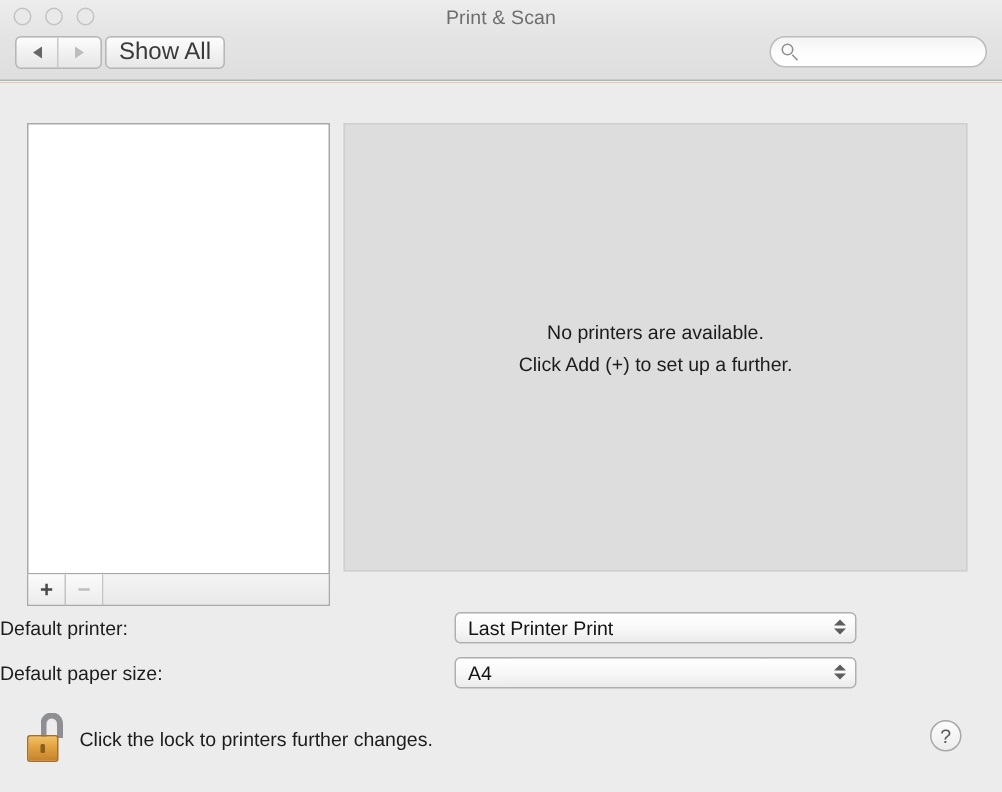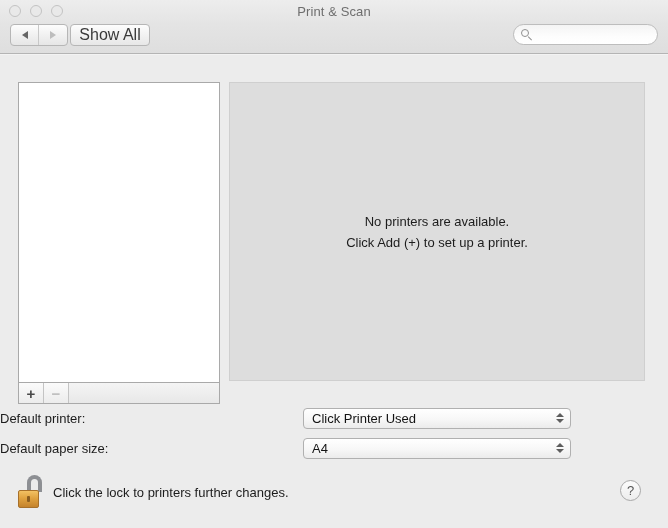--- a/index.html
+++ b/index.html
@@ -410,28 +410,28 @@
       </div>
       <div class="tb-btn" id="btn-remove">
         <span>−</span>
       </div>
       <div id="tb-filler"></div>
     </div>
 
     <div id="detail-panel">
       <div id="empty-message">
         <div>No printers are available.</div>
-        <div>Click Add (+) to set up a printer.</div>
+        <div>Click Add (+) to set up a further.</div>
       </div>
     </div>
 
     <div class="pref-row" id="row-default-printer">
       <div class="pref-label">Default printer:</div>
       <div class="popup">
-        <span class="popup-value">Click Printer Used</span>
+        <span class="popup-value">Last Printer Print</span>
         <span class="popup-arrows">
           <span class="arrow-up"></span>
           <span class="arrow-down"></span>
         </span>
       </div>
     </div>
 
     <div class="pref-row" id="row-paper-size">
       <div class="pref-label">Default paper size:</div>
       <div class="popup">

